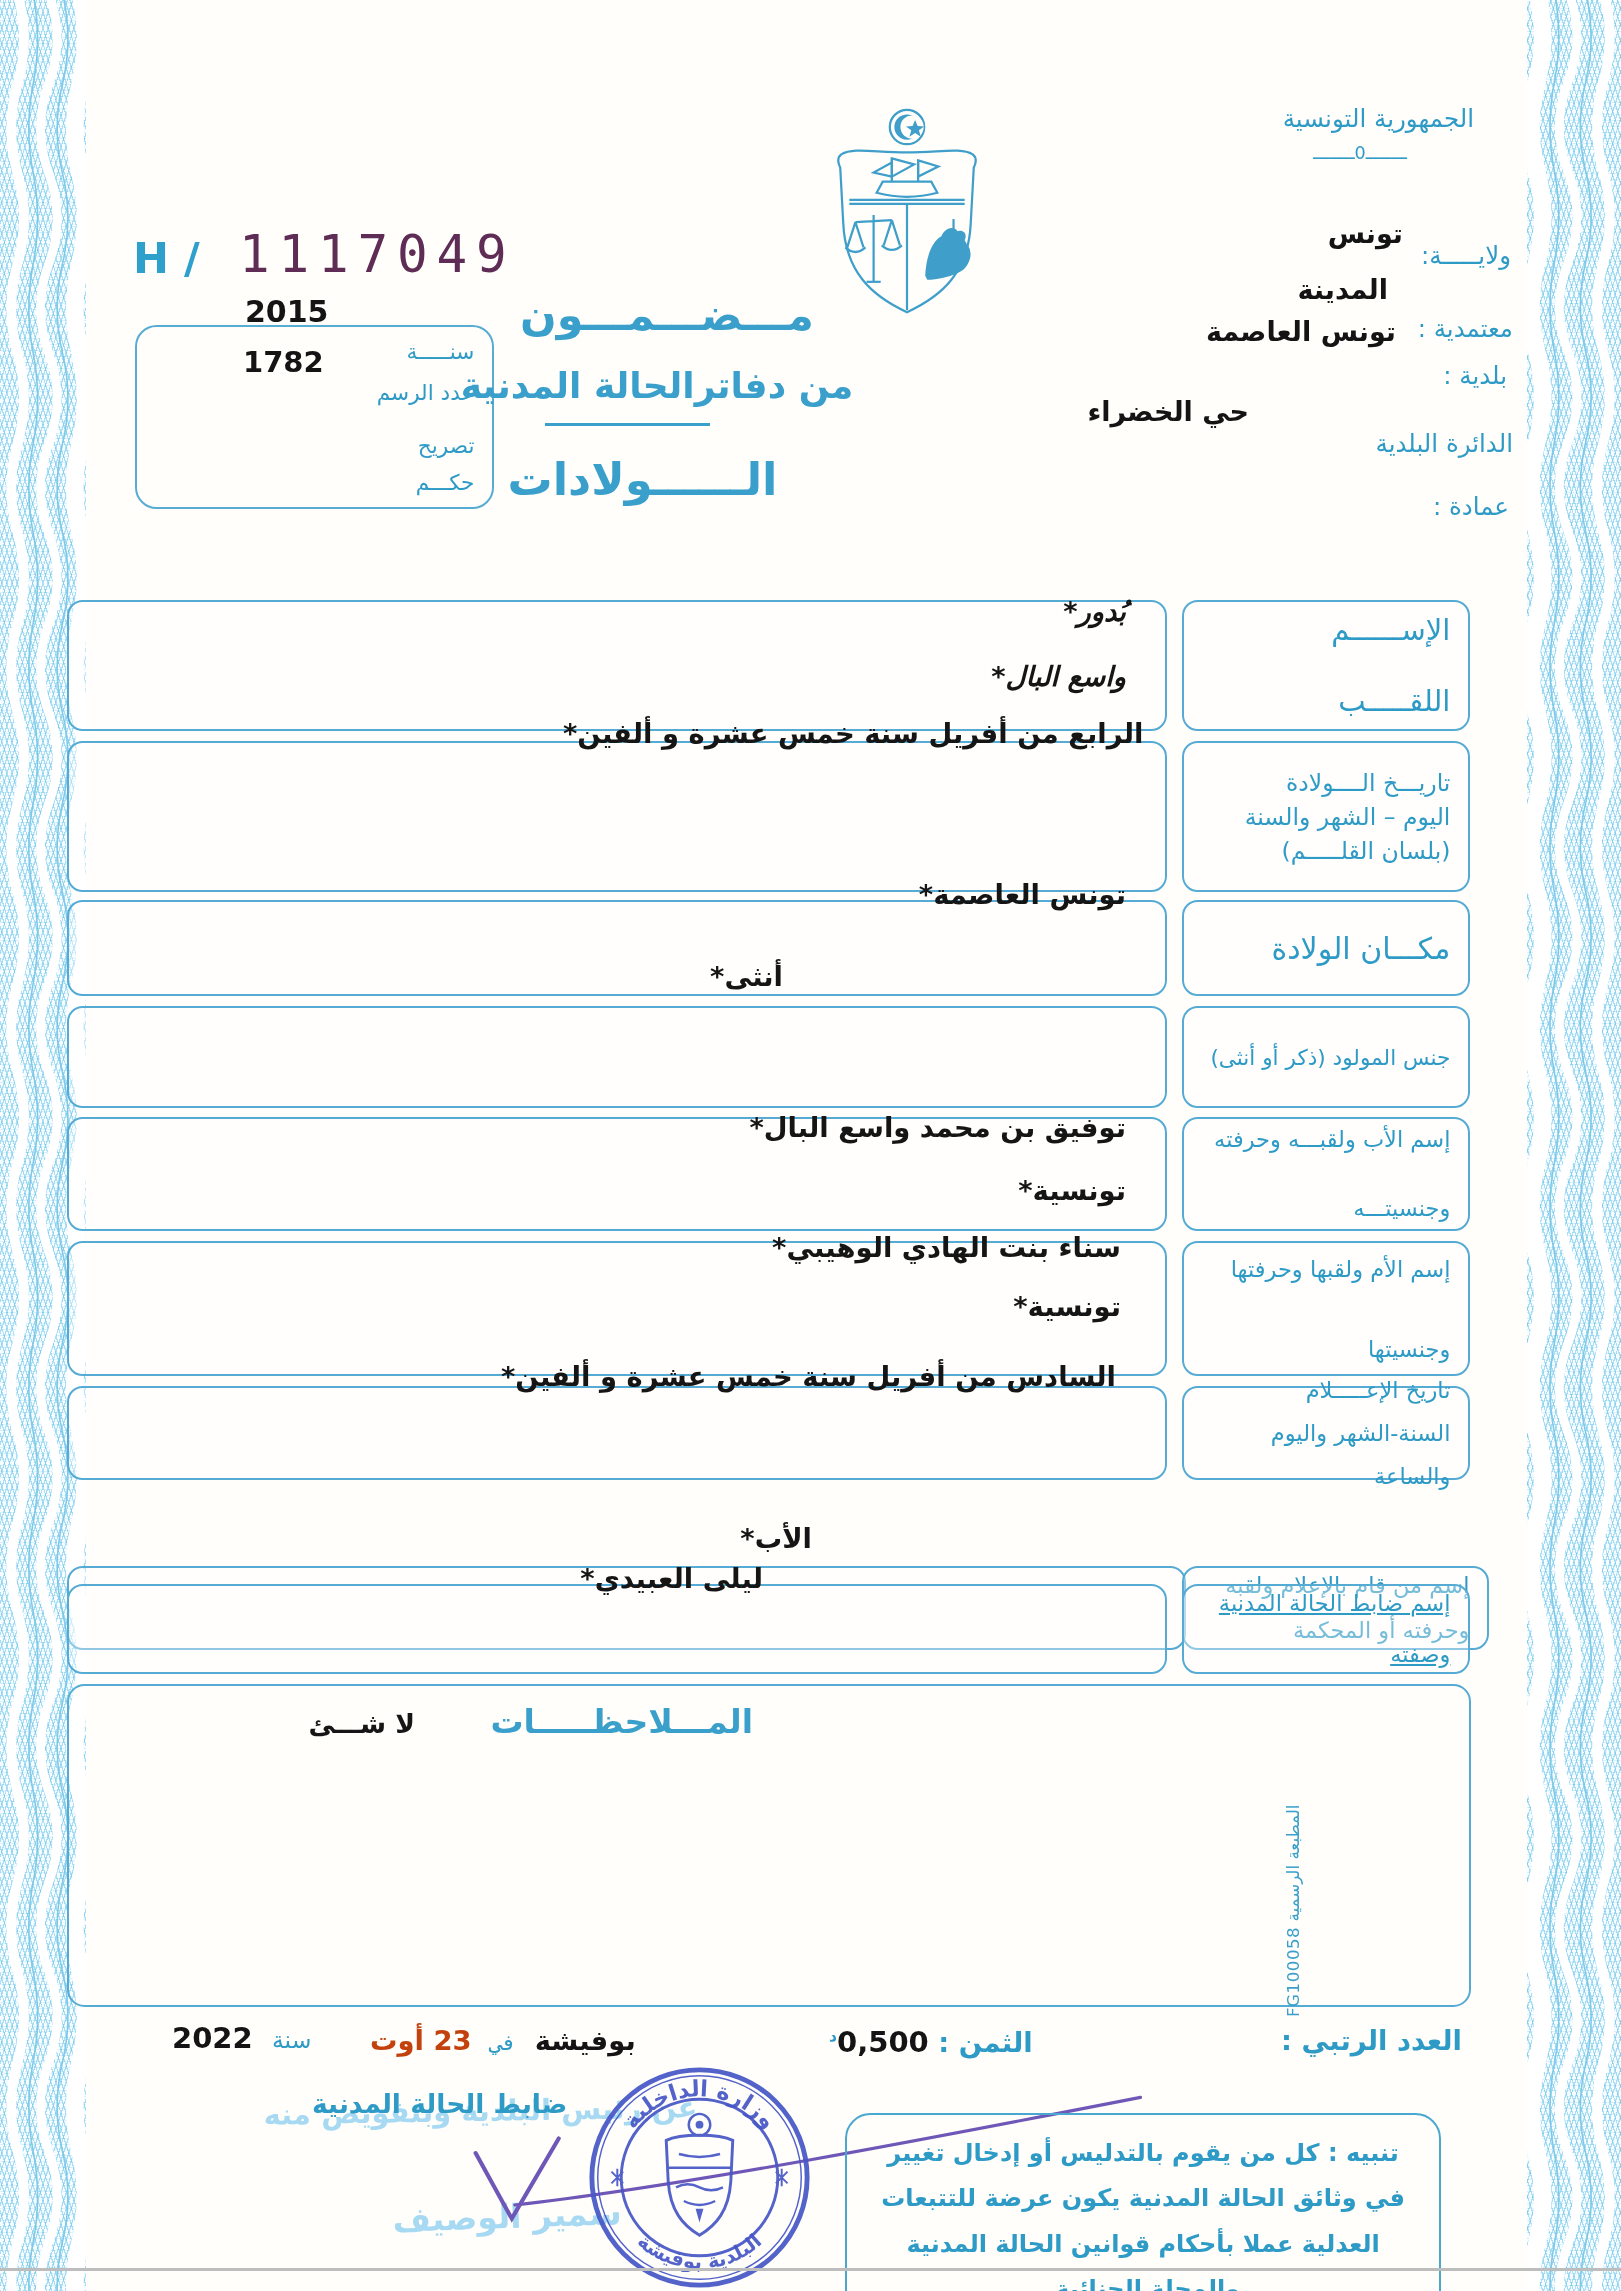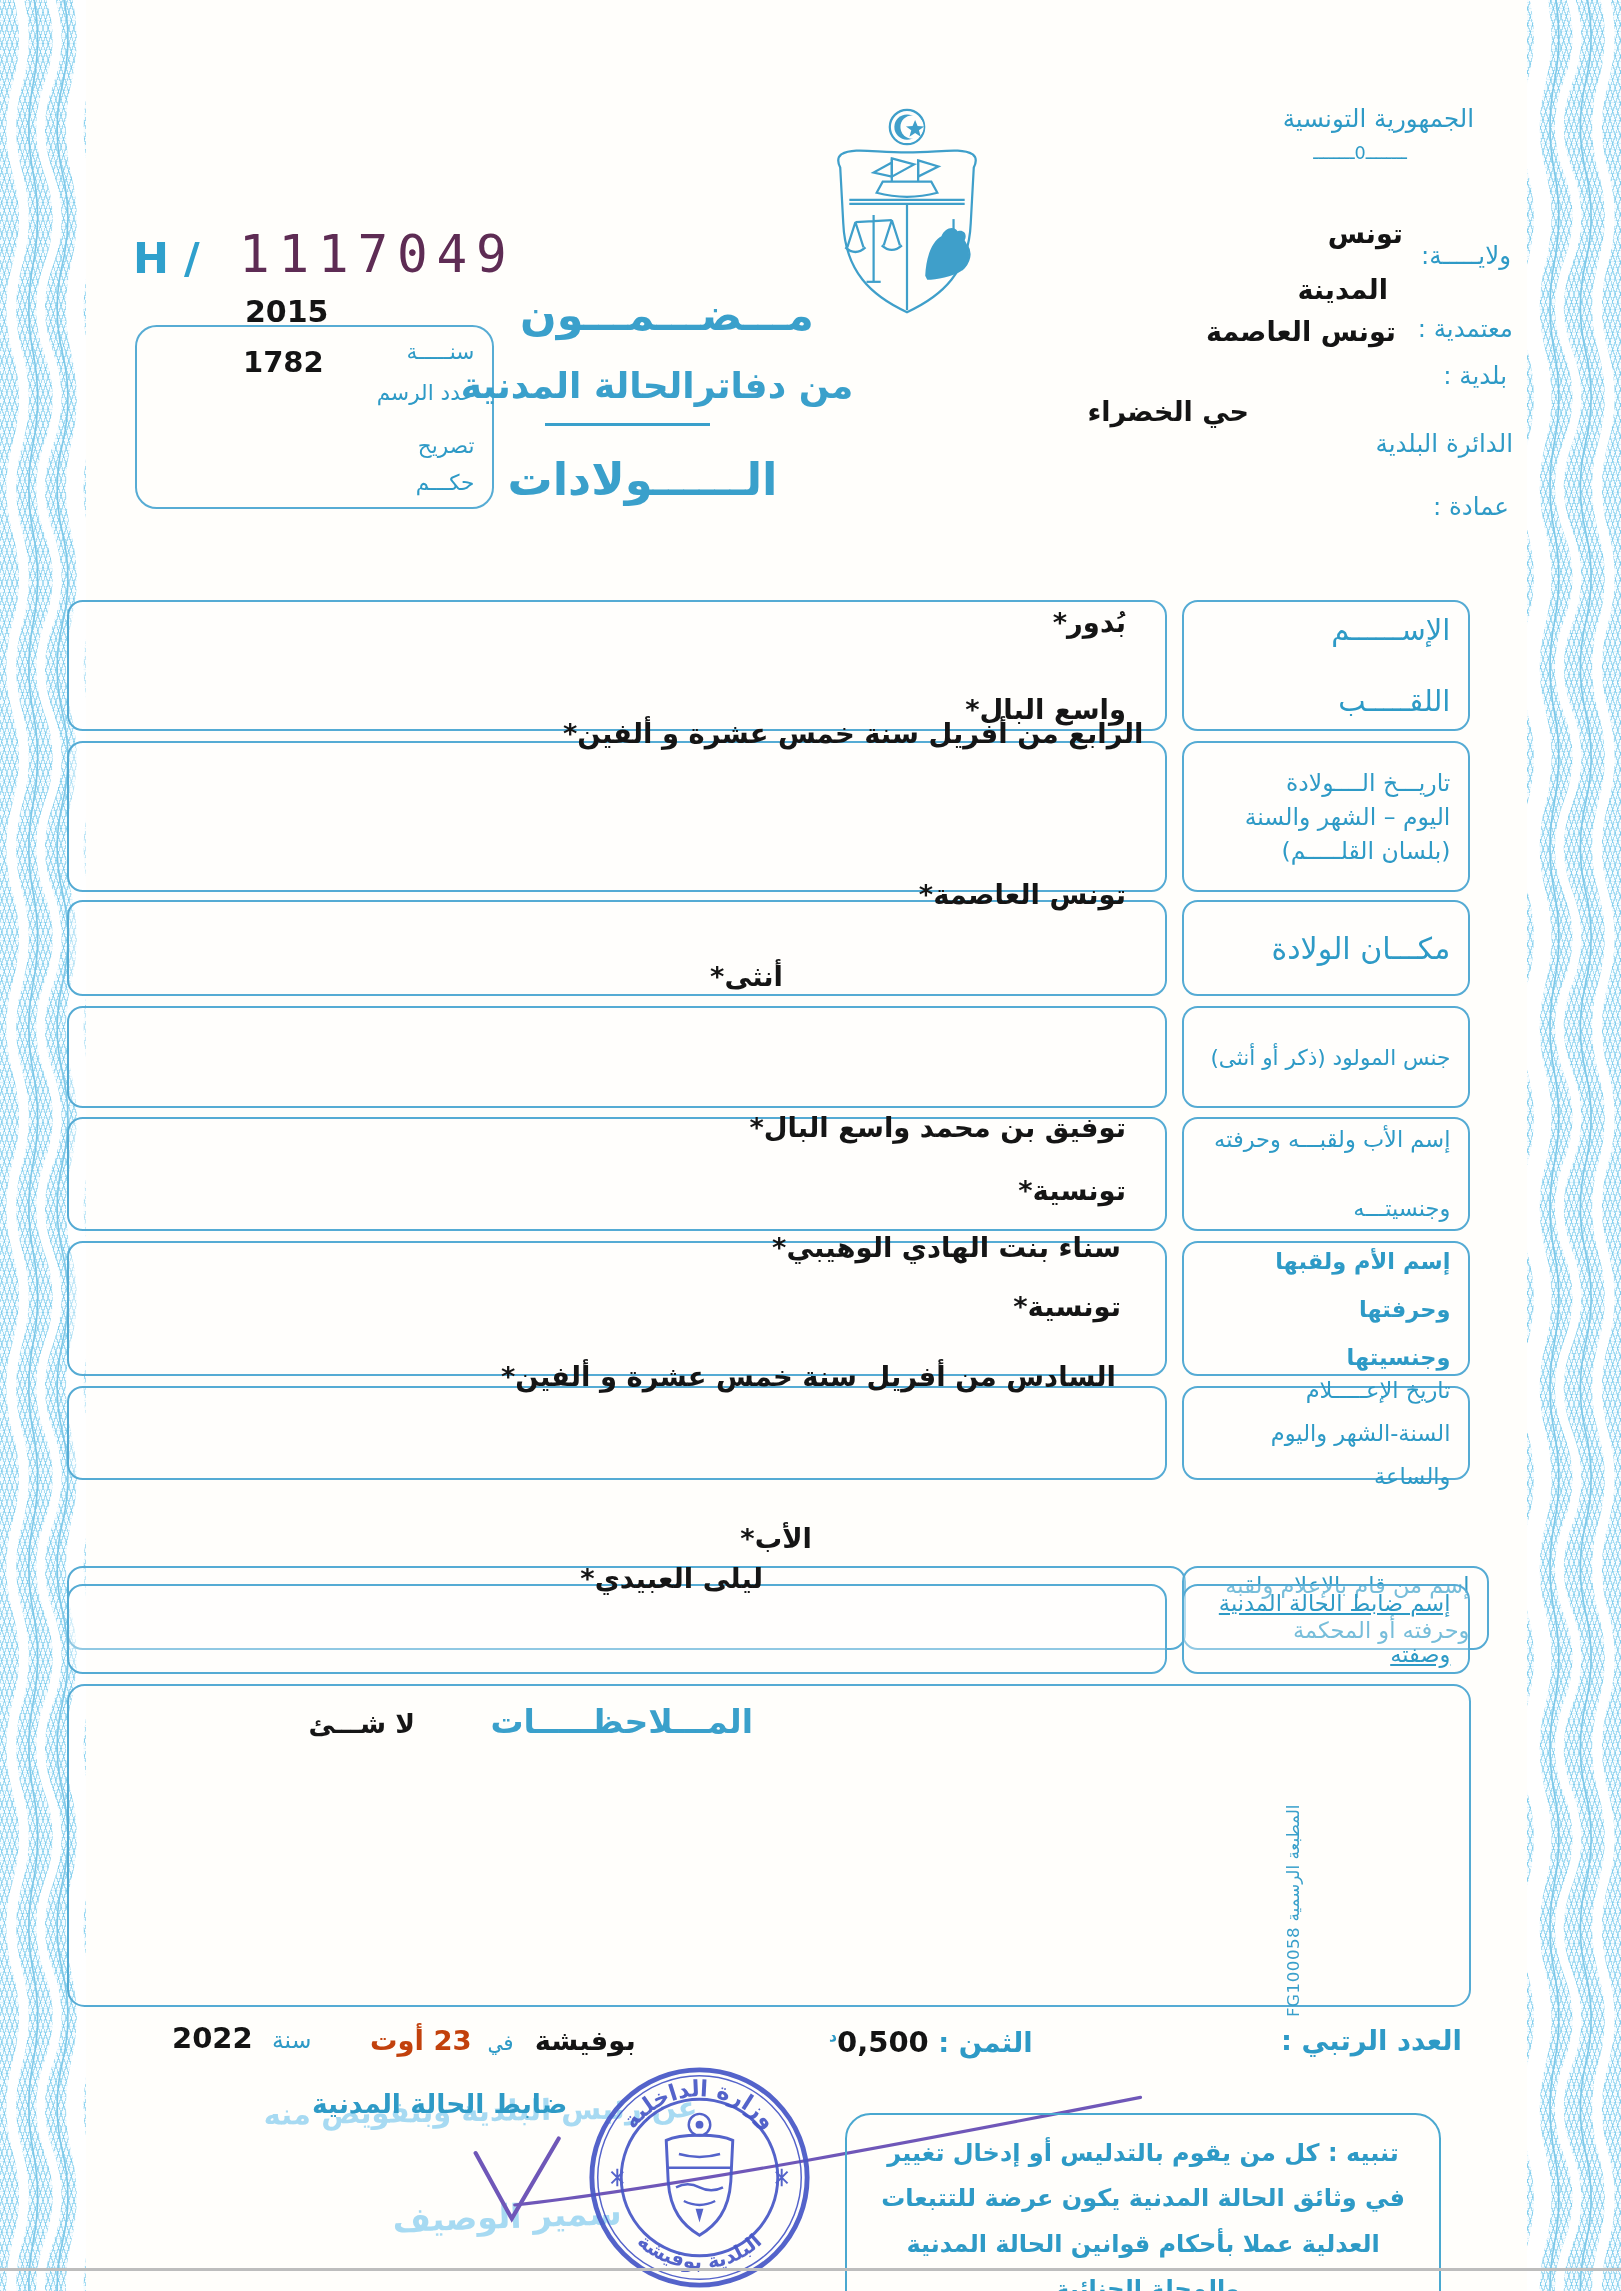--- a/index.html
+++ b/index.html
@@ -52,25 +52,25 @@
   .r5 .vbox,.r5 .lbox{top:1117px;height:110px;}
   .r6 .vbox,.r6 .lbox{top:1241px;height:131px;}
   .r7 .vbox,.r7 .lbox{top:1386px;height:90px;}
   .r8 .vbox,.r8 .lbox{top:1566px;height:80px;padding-left:19px;}
   .r9 .vbox,.r9 .lbox{top:1584px;height:86px;}
   .r1 .ltext{font-size:29px;line-height:71px;}
   .r2 .ltext{line-height:34px;font-size:23.5px;}
   .r3 .ltext{font-size:30px;}
   .r4 .ltext{font-size:21.6px;}
   .r5 .ltext{line-height:69px;}
-  .r6 .ltext{line-height:48px;font-weight:bold;}
+  .r6 .ltext{line-height:80px;}
   .r7 .ltext{line-height:43px;}
   .r8 .ltext{line-height:45px;}
   .r9 .ltext{line-height:51px;text-decoration:underline;}
-  .r1 .vval{top:-23.5px;right:39px;line-height:87px;}
+  .r1 .vval{top:-23.5px;right:39px;line-height:65px;font-style:italic;}
   .r2 .vval{top:-25.5px;right:21.6px;}
   .r3 .vval{top:-23.5px;right:39px;}
   .r4 .vval{top:-47px;right:382px;}
   .r5 .vval{top:-23.5px;right:39px;line-height:63px;}
   .r6 .vval{top:-25.5px;right:44px;line-height:59px;}
   .r7 .vval{top:-27.4px;right:49px;}
   .r8 .vval{top:-45px;right:372px;}
   .r9 .vval{top:-23.5px;right:402px;}
   
   .obs-box{left:67px;top:1684px;width:1400px;height:319px;border:2.9px solid #55abd4;border-radius:17.6px;}

